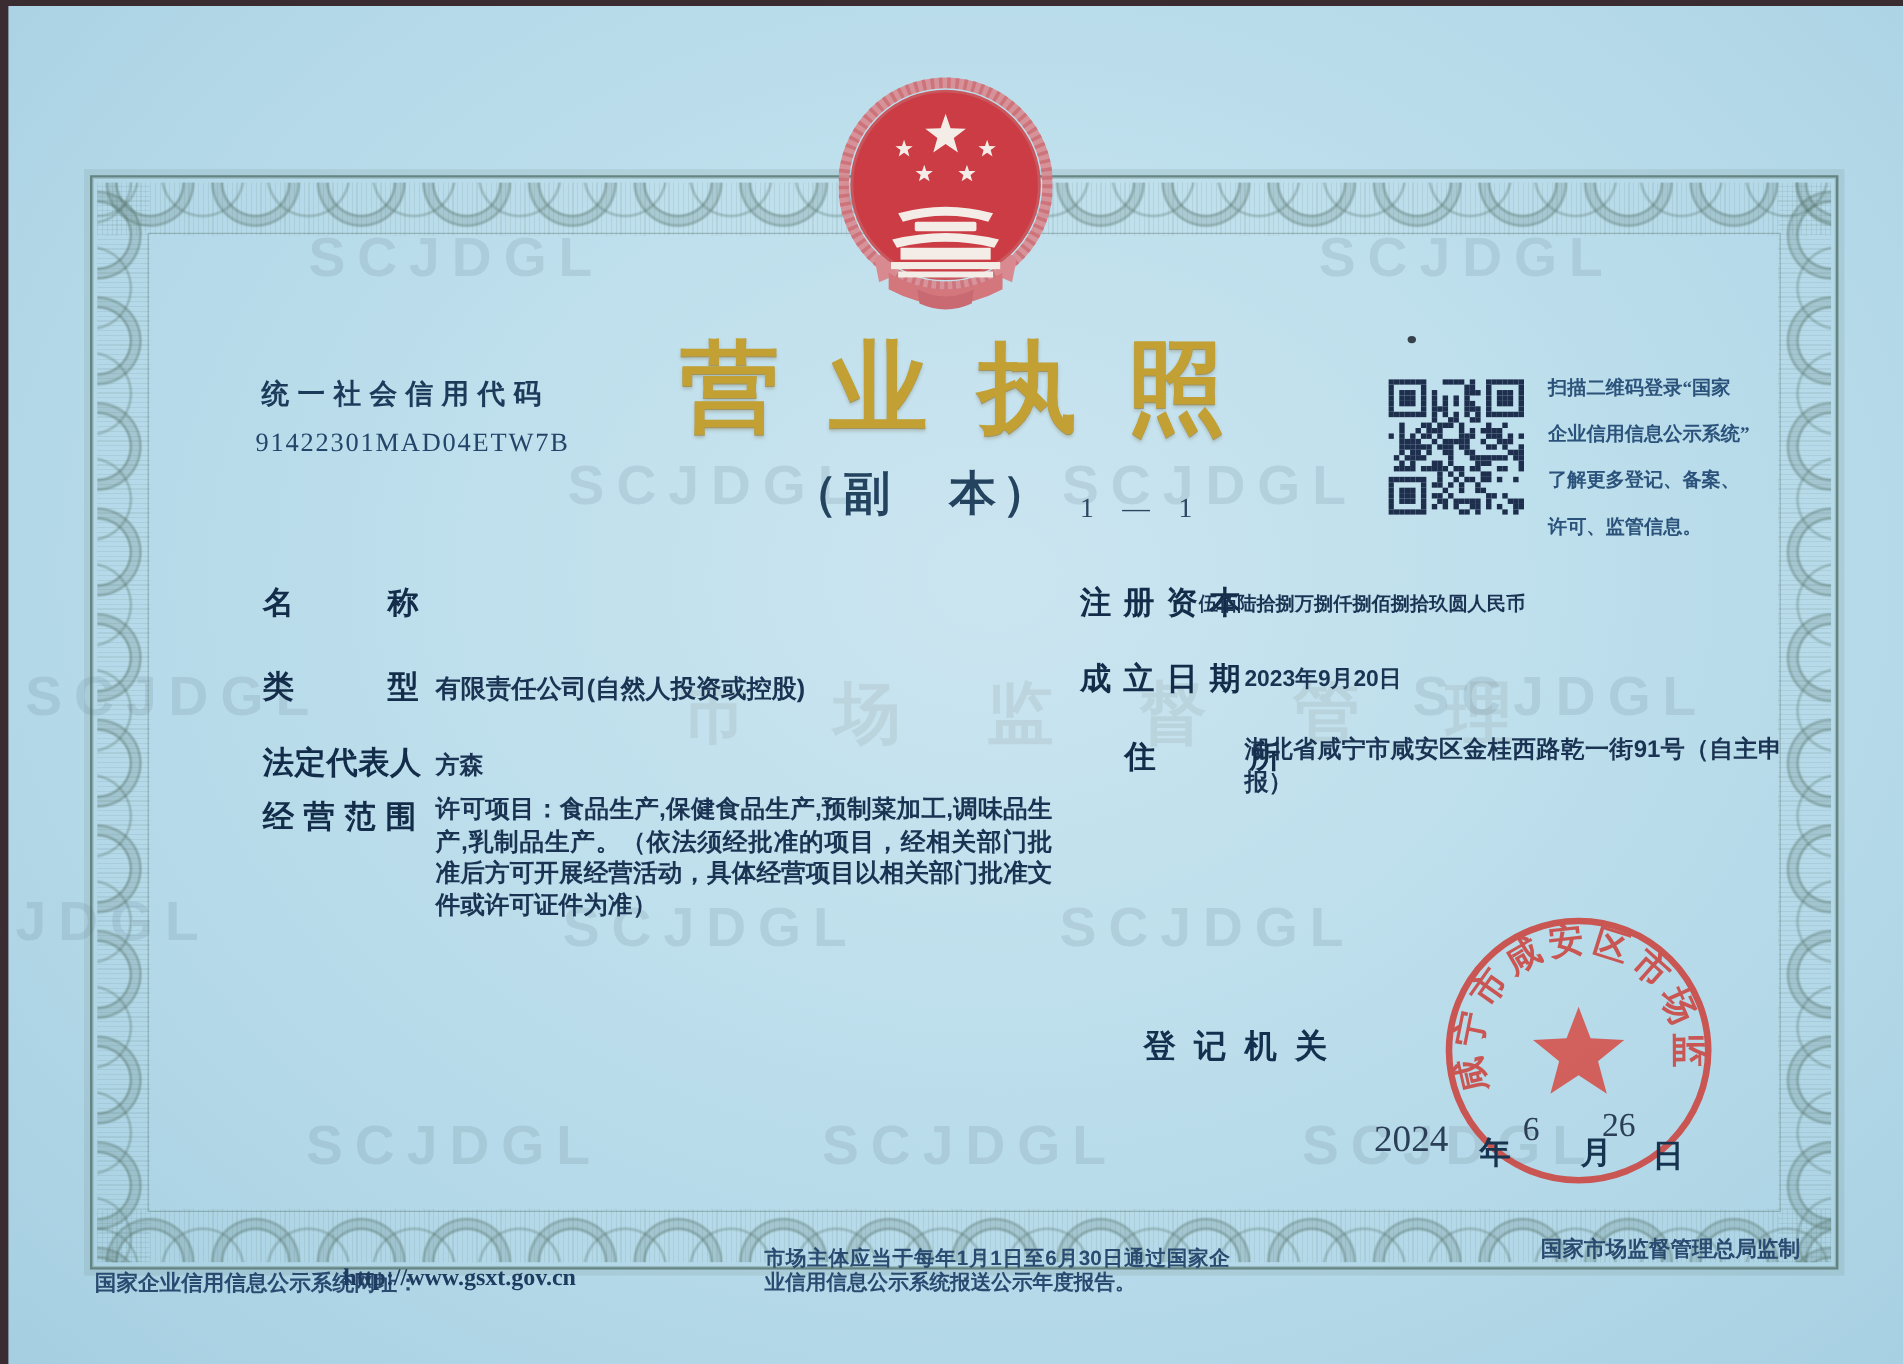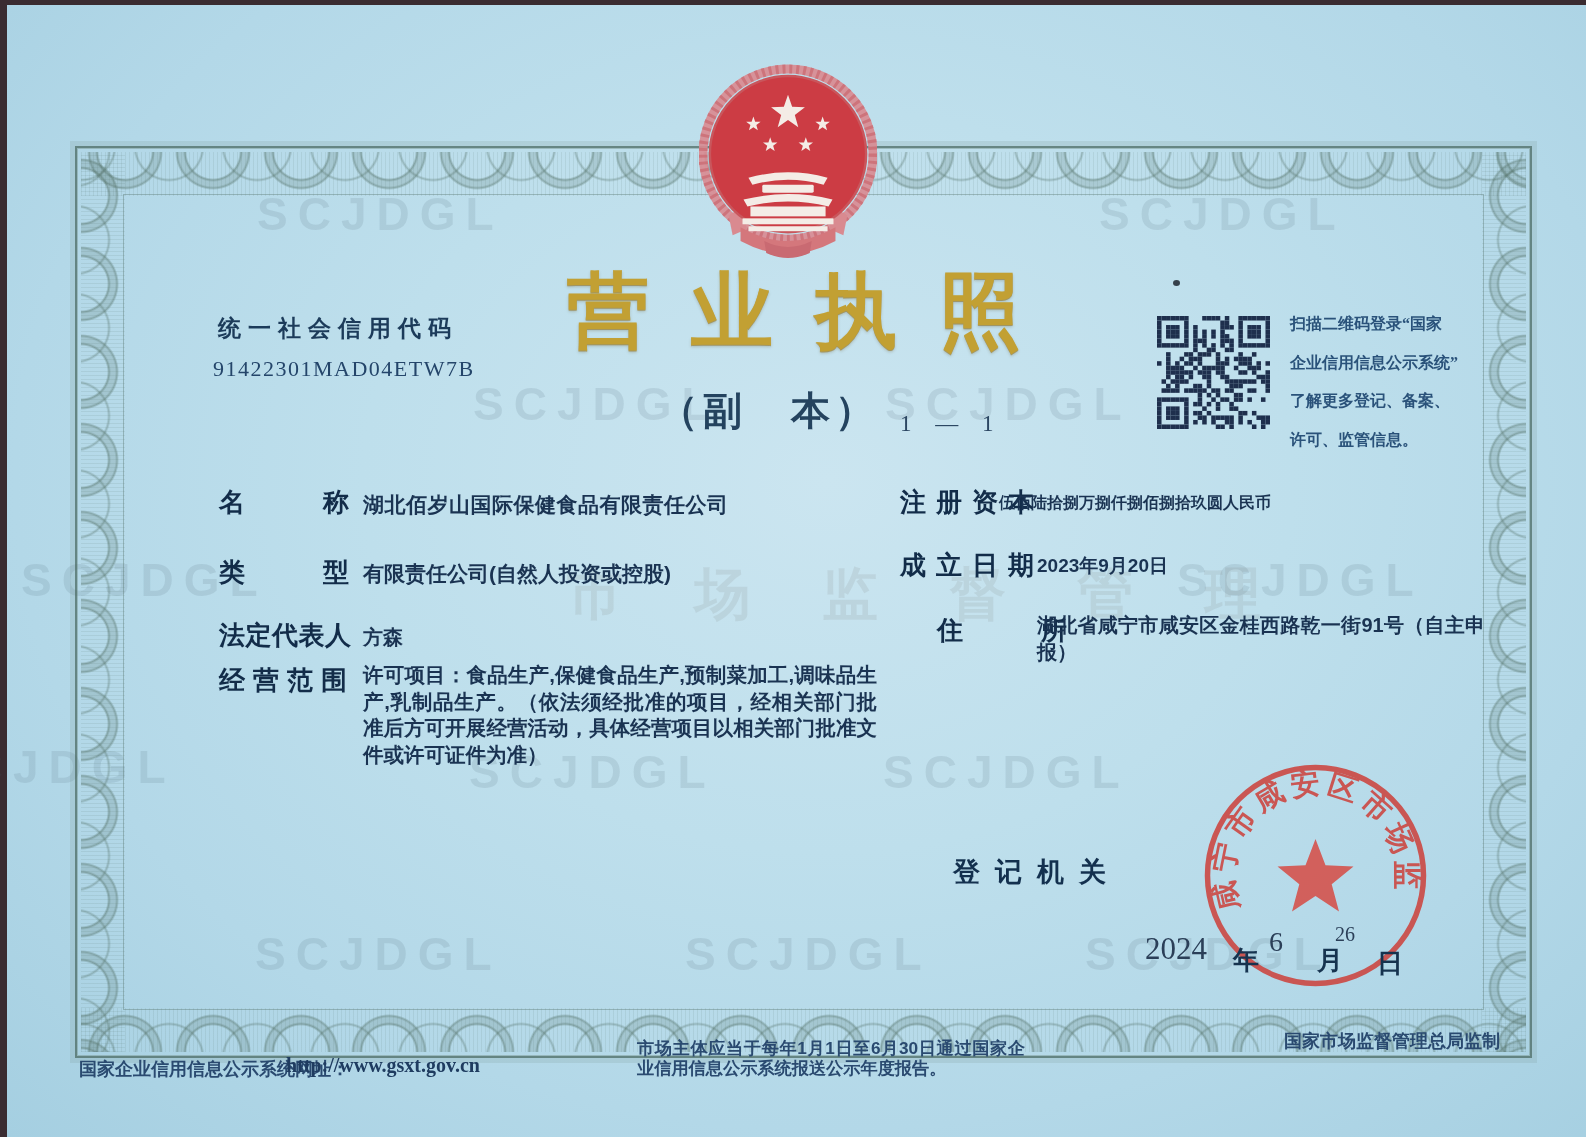--- a/index.html
+++ b/index.html
@@ -33,21 +33,21 @@
       repeating-linear-gradient(0deg, rgba(88,118,110,.12) 0 1px, rgba(88,118,110,0) 1px 4px);
     background-size:44px 88px,44px 88px,auto;background-position:0 0,0 44px,0 0;}
   .band.right{top:4px;bottom:4px;right:4px;width:44px;background-repeat:repeat-y;
     background-image:
       radial-gradient(circle 38px at 44px 44px, rgba(88,118,110,0) 26px, rgba(88,118,110,.55) 28px, rgba(88,118,110,.20) 30px 34px, rgba(88,118,110,.5) 36px, rgba(88,118,110,0) 38px),
       radial-gradient(circle 44px at 50px 44px, rgba(88,118,110,0) 32px, rgba(88,118,110,.38) 34px, rgba(88,118,110,0) 36px),
       repeating-linear-gradient(0deg, rgba(88,118,110,.12) 0 1px, rgba(88,118,110,0) 1px 4px);
     background-size:44px 88px,44px 88px,auto;background-position:0 0,0 44px,0 0;}
   
   .abs{position:absolute;white-space:nowrap;}
-  .title{left:560px;top:252px;font-size:82px;font-weight:bold;letter-spacing:42px;
+  .title{left:560px;top:264px;font-size:82px;font-weight:bold;letter-spacing:42px;
     color:#c2a033;text-shadow:0 1px 0 rgba(150,115,30,.55), 0 2px 3px rgba(90,70,20,.25);}
   .subtitle{left:652px;top:379px;font-size:39px;font-weight:700;letter-spacing:5px;color:#24435f;}
   .pageno{left:893px;top:406px;font-size:23px;letter-spacing:9px;color:#2c4763;
     font-family:"Liberation Serif","DejaVu Serif",serif;text-align:right;}
   .cc-label{left:211px;top:308px;font-size:23px;font-weight:700;letter-spacing:7px;color:#1c3b5a;}
   .cc-code{left:206px;top:351px;font-size:22px;letter-spacing:1.5px;color:#24456a;
     font-family:"Liberation Serif","DejaVu Serif",serif;}
   .qr-caption{left:1283px;top:300px;width:180px;font-size:16px;line-height:38.5px;
     font-weight:700;color:#2a527a;font-family:"Liberation Serif","DejaVu Serif",serif;}
   .qr-caption div{white-space:nowrap;}
@@ -430,21 +430,20 @@
       </svg>
     <div class="abs qr-caption">
       <div>扫描二维码登录“国家</div>
       <div>企业信用信息公示系统”</div>
       <div>了解更多登记、备案、</div>
       <div>许可、监管信息。</div>
     </div>
     <div class="speck"></div>
 
     <div class="abs flabel" style="left:212px;top:480px;">名　　　称</div>
-    <div class="abs fvalue" style="left:356px;top:486px;font-size:21px;letter-spacing:0.5px;">湖北佰岁山国际保健食品有限责任公司</div>
 
     <div class="abs flabel" style="left:212px;top:550px;">类　　　型</div>
     <div class="abs fvalue" style="left:356px;top:555px;font-size:21px;">有限责任公司(自然人投资或控股)</div>
 
     <div class="abs flabel" style="left:212px;top:613px;letter-spacing:0.5px;">法定代表人</div>
     <div class="abs fvalue" style="left:356px;top:619px;font-size:20px;">方森</div>
 
     <div class="abs flabel" style="left:212px;top:658px;letter-spacing:8px;">经营范围</div>
     <div class="abs fvalue scope-val" style="left:356px;top:657px;width:514px;font-size:20.5px;line-height:26.5px;">许可项目：食品生产,保健食品生产,预制菜加工,调味品生产,乳制品生产。（依法须经批准的项目，经相关部门批准后方可开展经营活动，具体经营项目以相关部门批准文件或许可证件为准）</div>
 
@@ -467,21 +466,21 @@
       <polygon fill="#d5534d" points="122.5,86 132.5,112.3 160.5,113.6 138.7,131.3 146,158.4 122.5,143 99,158.4 106.3,131.3 84.5,113.6 112.5,112.3"></polygon>
       <text font-size="29" font-weight="bold" fill="#cc4843" font-family="'Liberation Sans','DejaVu Sans',sans-serif">
         <textPath href="#sealArc" startOffset="0" textLength="442" lengthAdjust="spacing">咸宁市咸安区市场监督管理局</textPath>
       </text>
     </svg>
 
     <div class="abs serif-num" style="left:1138px;top:926px;font-size:31px;">2024</div>
     <div class="abs date-unit" style="left:1226px;top:938px;">年</div>
     <div class="abs serif-num" style="left:1262px;top:921px;font-size:28px;">6</div>
     <div class="abs date-unit" style="left:1310px;top:938px;">月</div>
-    <div class="abs serif-num" style="left:1328px;top:918px;font-size:20px;text-align:right;">26</div>
+    <div class="abs serif-num" style="left:1328px;top:918px;font-size:28px;text-align:right;">26</div>
     <div class="abs date-unit" style="left:1370px;top:941px;">日</div>
 
     <div class="abs footer" style="left:72px;top:1052px;">国家企业信用信息公示系统网址：</div>
     <div class="abs" style="left:279px;top:1049px;font-size:20px;font-weight:700;color:#1f3c60;font-family:'Liberation Serif','DejaVu Serif',serif;">http://www.gsxt.gov.cn</div>
     <div class="abs footer notice" style="left:630px;top:1034px;width:388px;font-size:17.2px;line-height:19.5px;">市场主体应当于每年1月1日至6月30日通过国家企业信用信息公示系统报送公示年度报告。</div>
     <div class="abs footer" style="left:1277px;top:1024px;">国家市场监督管理总局监制</div>
 
   </div>
 </div>
 

